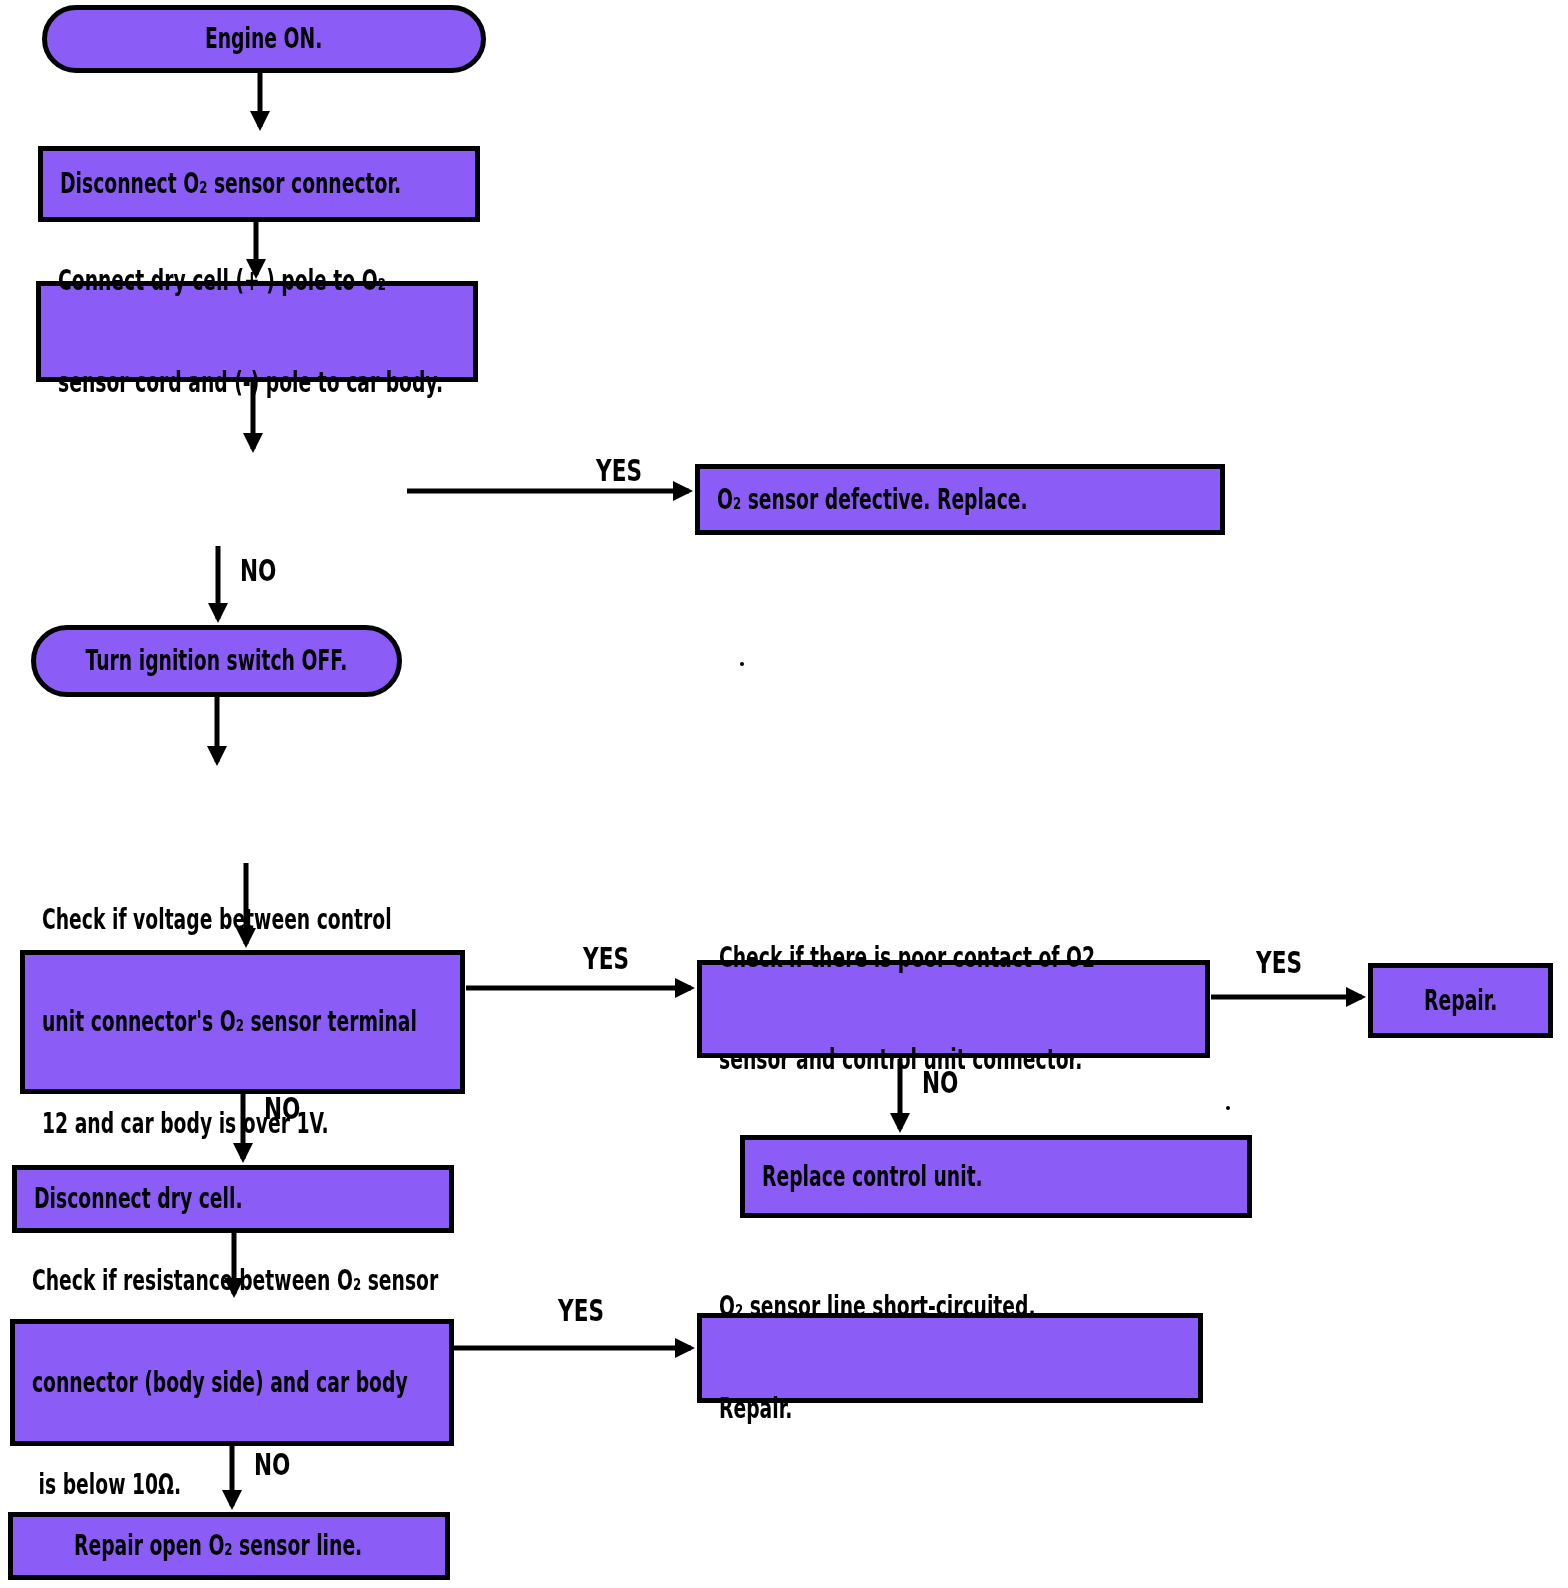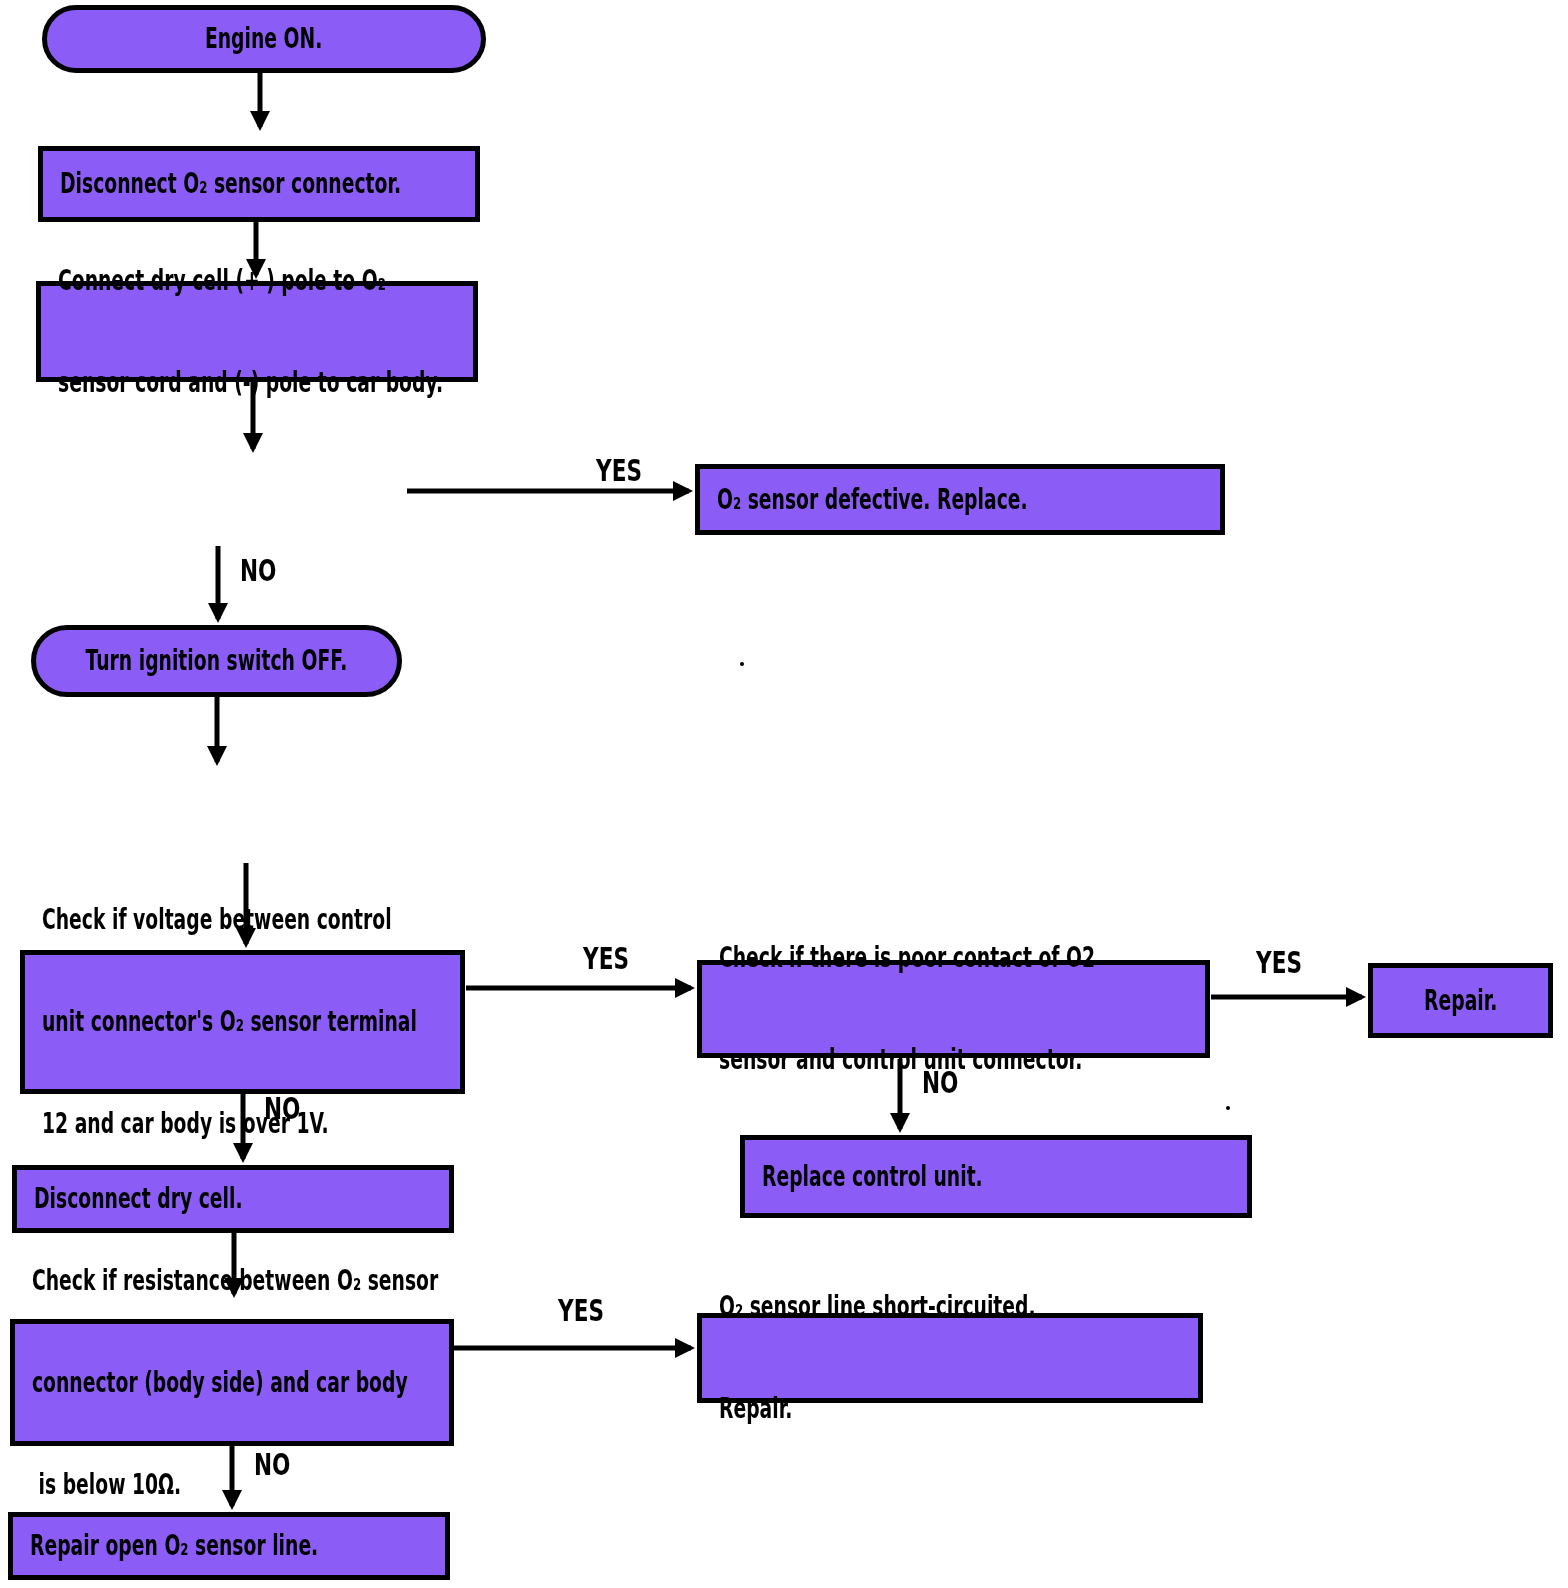--- a/index.html
+++ b/index.html
@@ -135,21 +135,21 @@
   </div>
 
   <div class="node" style="left:10px; top:1300px; width:444px; height:127px;margin-top:19px;">
     <div class="txt">
       <div class="line">Check if resistance between O₂ sensor</div>
       <div class="line">connector (body side) and car body</div>
       <div class="line"> is below 10Ω.</div>
     </div>
   </div>
 
-  <div class="node" style="left:8px; top:1512px; width:442px; height:68px;">
+  <div class="node" style="left:8px; top:1512px; width:442px; height:68px;padding-left:44px;">
     <div class="txt">Repair open O₂ sensor line.</div>
   </div>
 
   <div class="node" style="left:695px; top:464px; width:530px; height:71px;">
     <div class="txt">O₂ sensor defective. Replace.</div>
   </div>
 
   <div class="node" style="left:697px; top:960px; width:513px; height:98px;">
     <div class="txt">
       <div class="line">Check if there is poor contact of O2</div>

